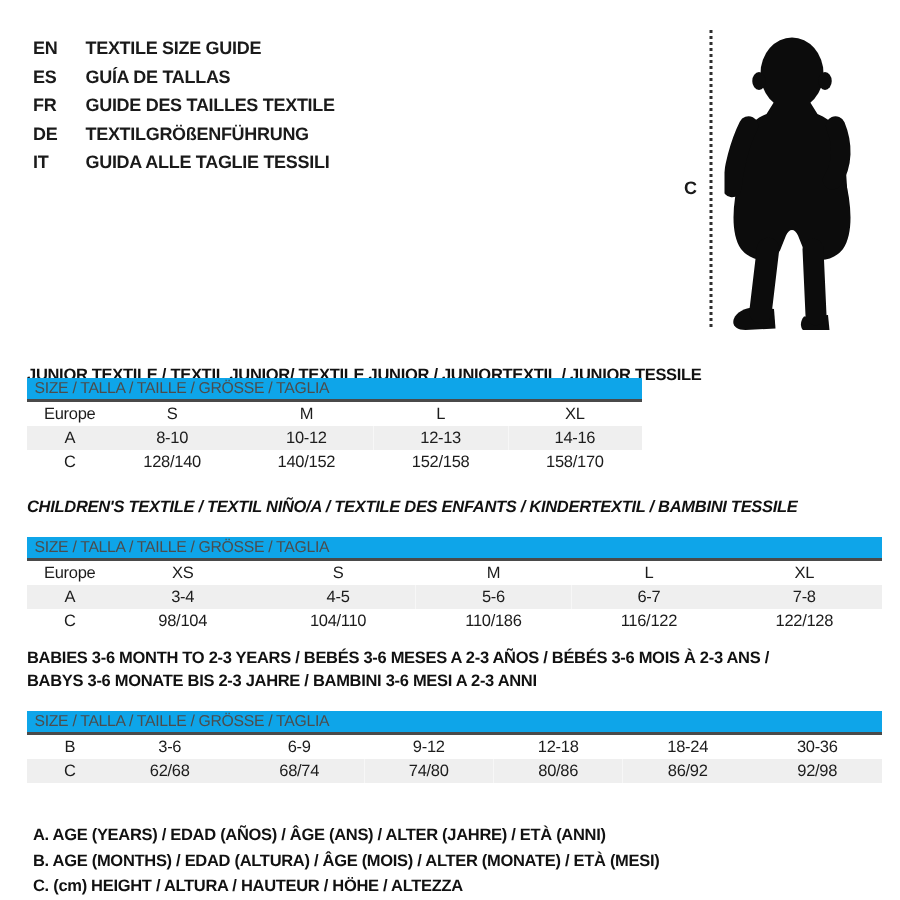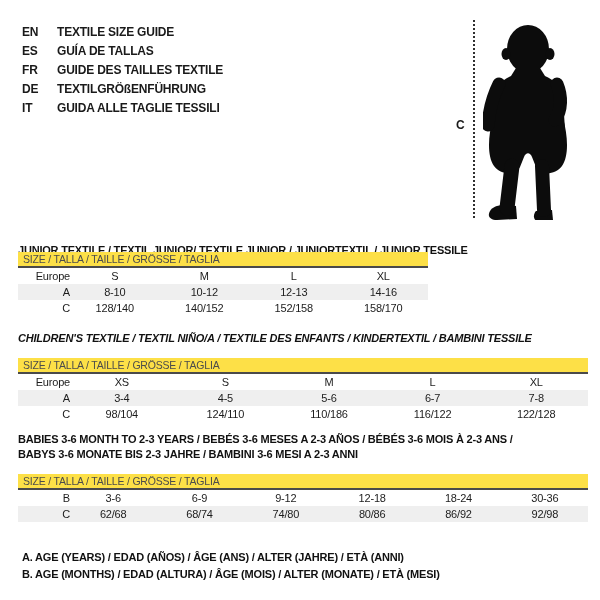--- a/index.html
+++ b/index.html
@@ -25,26 +25,26 @@
   
   .tbl-title { font-size:11px; font-weight:bold; color:#111; white-space:nowrap; }
   .t1-title { left:18px; top:232px; }
   .t2-title { left:18px; top:320px;font-style:italic; }
   .t3-title { left:18px; top:420px; line-height:15px; }
 
   
   .tbl { position:absolute; }
   .tbl .bar {
     box-sizing:border-box; height:16px; padding:1px 0 0 5px; line-height:13px;
-    background:#fde047; color:#4c4c4c; font-size:10.5px;
+    background:#0ea5e9; color:#4c4c4c; font-size:10.5px;
     border-bottom:2px solid #4a4a4a; white-space:nowrap;
   }
   .tbl table { width:100%; border-collapse:collapse; table-layout:fixed; font-size:11px; color:#1c1c1c; }
   .tbl td { height:16px; padding:0; text-align:center; vertical-align:middle; overflow:hidden; white-space:nowrap; }
-  .tbl td:first-child { text-align:right; padding-left:5px; }
+  .tbl td:first-child { text-align:center; padding-left:5px; }
   .tbl col.lbl { width:52px; }
   .tbl tr:nth-child(2) td { background:#efefef; }
   #tbl-junior  { left:18px; top:240px; width:410px; }
   #tbl-children{ left:18px; top:346px; width:570px; }
   #tbl-babies  { left:18px; top:462px; width:570px; }
 
   
   .notes { left:22px; top:537px; font-size:11px; font-weight:bold; line-height:17px; color:#111; white-space:nowrap; }
 </style>
 </head>
@@ -159,21 +159,21 @@
         <td>A</td>
         <td>3-4</td>
         <td>4-5</td>
         <td>5-6</td>
         <td>6-7</td>
         <td>7-8</td>
       </tr>
       <tr>
         <td>C</td>
         <td>98/104</td>
-        <td>124/110</td>
+        <td>104/110</td>
         <td>110/186</td>
         <td>116/122</td>
         <td>122/128</td>
       </tr>
     </tbody>
       </table>
   </div>
 
   <div class="abs tbl-title t3-title">
     <div>BABIES 3-6 MONTH TO 2-3 YEARS / BEBÉS 3-6 MESES A 2-3 AÑOS / BÉBÉS 3-6 MOIS À 2-3 ANS /</div>
@@ -210,15 +210,16 @@
         <td>86/92</td>
         <td>92/98</td>
       </tr>
     </tbody>
       </table>
   </div>
 
   <div class="abs notes">
     <div>A. AGE (YEARS) / EDAD (AÑOS) / ÂGE (ANS) / ALTER (JAHRE) / ETÀ (ANNI)</div>
     <div>B. AGE (MONTHS) / EDAD (ALTURA) / ÂGE (MOIS) / ALTER (MONATE) / ETÀ (MESI)</div>
+    <div>C. (cm) HEIGHT / ALTURA / HAUTEUR / HÖHE / ALTEZZA</div>
   </div>
 
 </div>
 
 </body></html>

